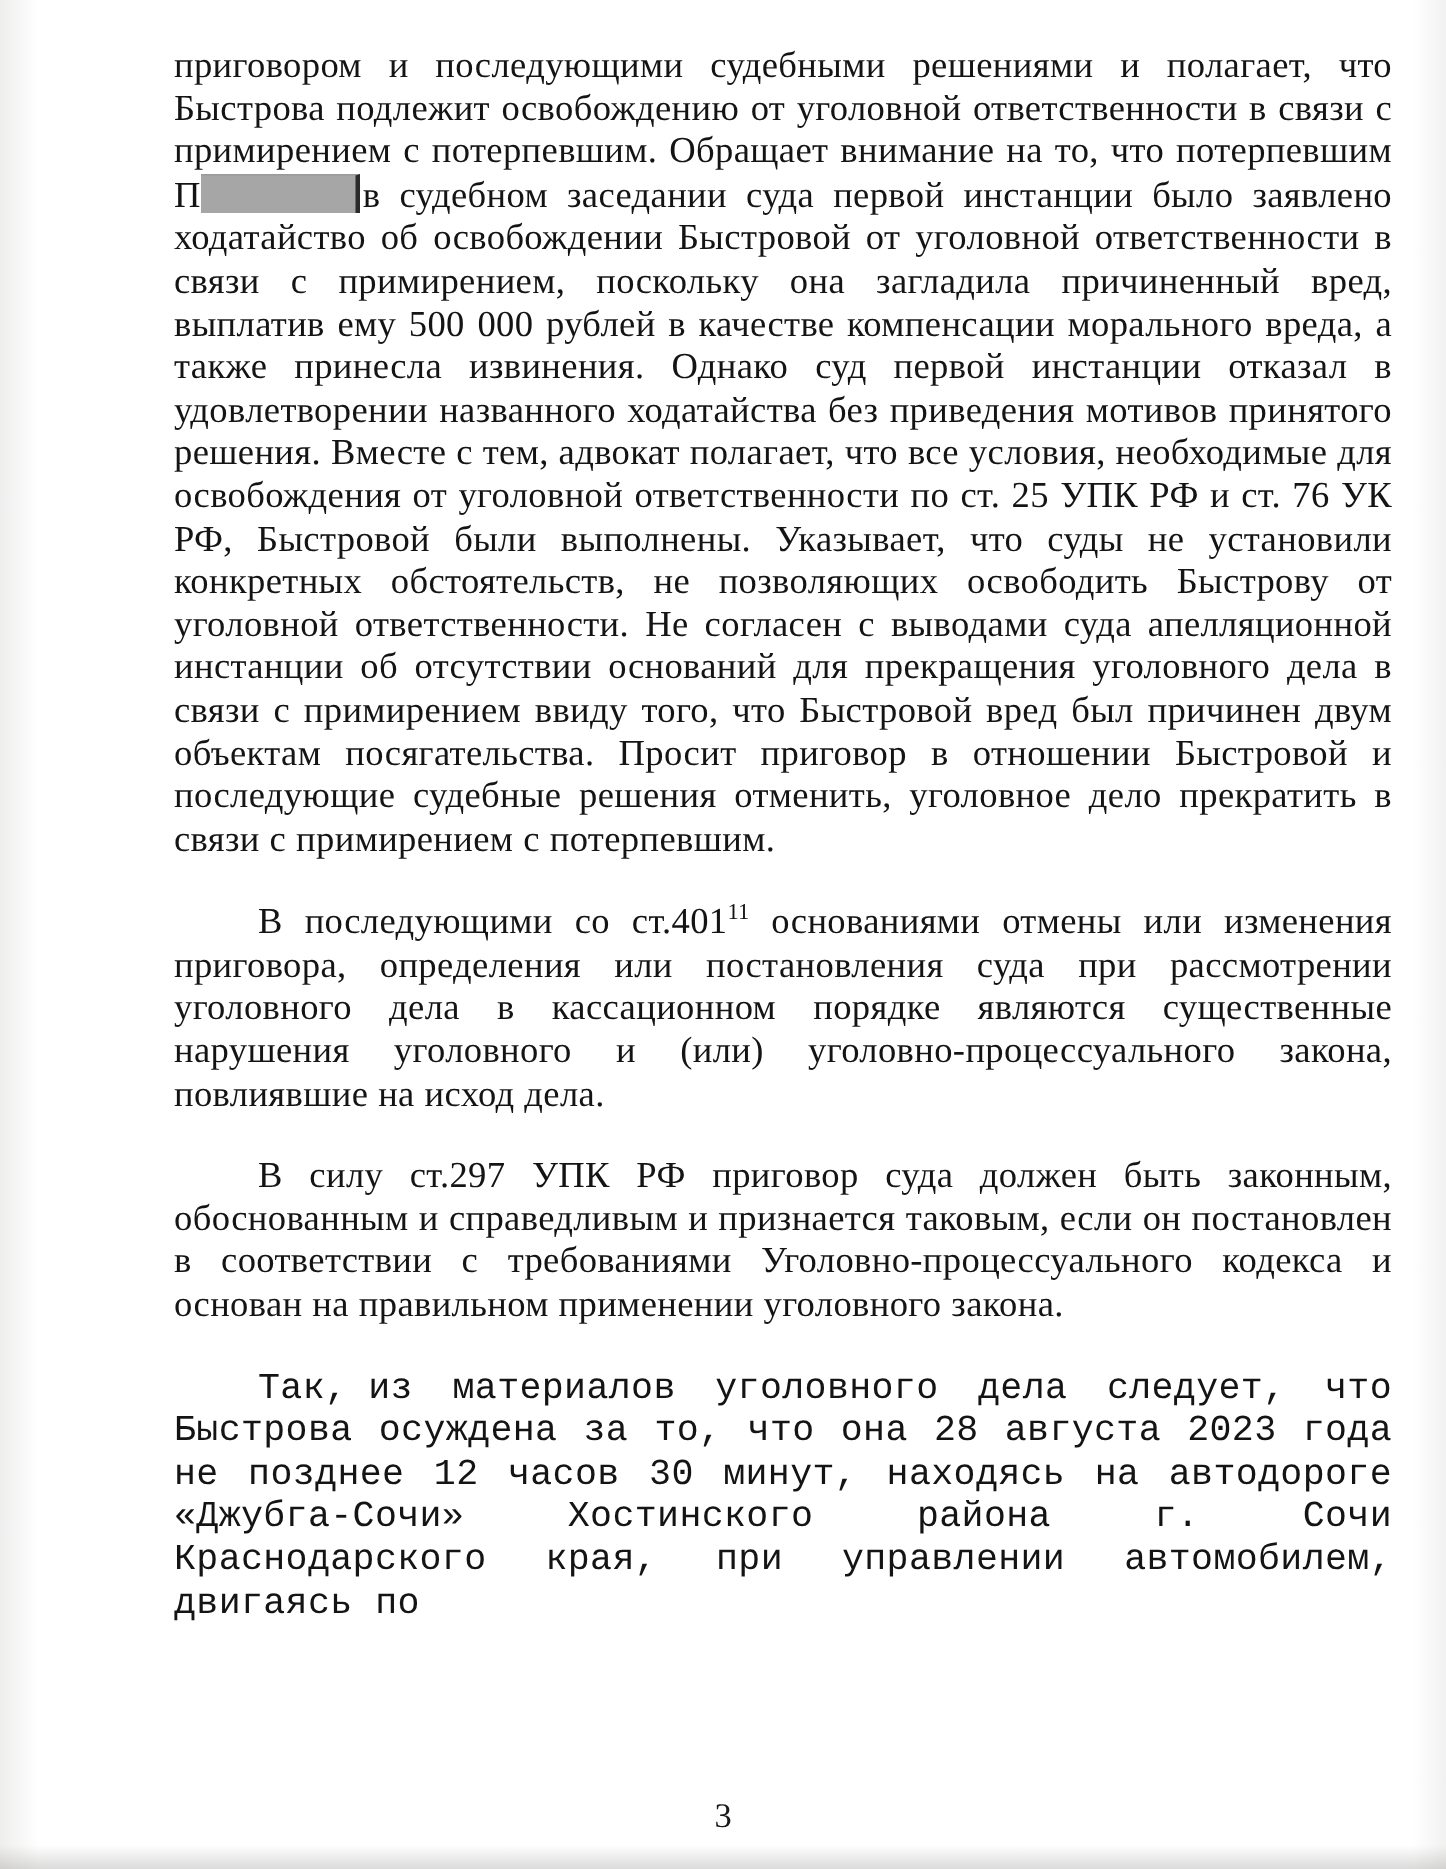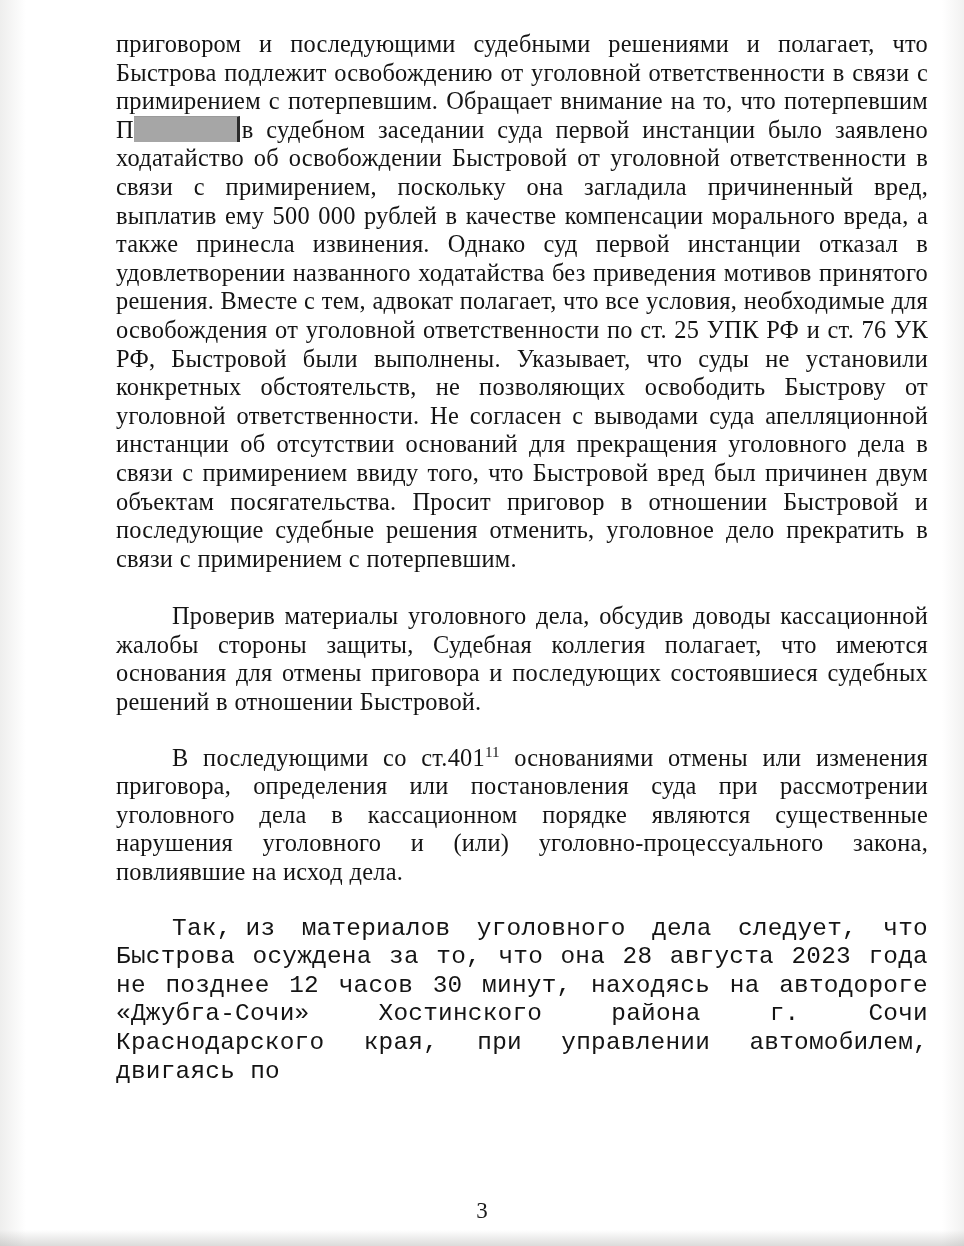--- a/index.html
+++ b/index.html
@@ -108,24 +108,24 @@
 <div class="page">
 
   <div class="scan-edge-left"></div>
   <div class="scan-edge-right"></div>
   <div class="scan-edge-bottom"></div>
 
   <div class="text-column">
 
     <p class="para"><span>приговором и последующими судебными решениями и полагает, что Быстрова подлежит освобождению от уголовной ответственности в связи с примирением с потерпевшим. Обращает внимание на то, что потерпевшим П</span><span class="redaction"></span><span>в судебном заседании суда первой инстанции было заявлено ходатайство об освобождении Быстровой от уголовной ответственности в связи с примирением, поскольку она загладила причиненный вред, выплатив ему 500 000 рублей в качестве компенсации морального вреда, а также принесла извинения. Однако суд первой инстанции отказал в удовлетворении названного ходатайства без приведения мотивов принятого решения. Вместе с тем, адвокат полагает, что все условия, необходимые для освобождения от уголовной ответственности по ст. 25 УПК РФ и ст. 76 УК РФ, Быстровой были выполнены. Указывает, что суды не установили конкретных обстоятельств, не позволяющих освободить Быстрову от уголовной ответственности. Не согласен с выводами суда апелляционной инстанции об отсутствии оснований для прекращения уголовного дела в связи с примирением ввиду того, что Быстровой вред был причинен двум объектам посягательства. Просит приговор в отношении Быстровой и последующие судебные решения отменить, уголовное дело прекратить в связи с примирением с потерпевшим.</span></p>
 
-    <p class="para indented gap-before-1">Проверив материалы уголовного дела, обсудив доводы кассационной жалобы стороны защиты, Судебная коллегия полагает, что имеются основания для отмены приговора и последующих состоявшиеся судебных решений в отношении Быстровой.</p>
 
     <p class="para indented gap-before-2"><span>В последующими со ст.401</span><sup class="art-sup">11</sup><span> основаниями отмены или изменения приговора, определения или постановления суда при рассмотрении уголовного дела в кассационном порядке являются существенные нарушения уголовного и (или) уголовно-процессуального закона, повлиявшие на исход дела.</span></p>
 
+    <p class="para indented gap-before-3">В силу ст.297 УПК РФ приговор суда должен быть законным, обоснованным и справедливым и признается таковым, если он постановлен в соответствии с требованиями Уголовно-процессуального кодекса и основан на правильном применении уголовного закона.</p>
 
     <p class="para indented gap-before-4"><span>Так,</span><span class="wide-gap"></span><span>из материалов уголовного дела следует, что Быстрова осуждена за то, что она 28 августа 2023 года не позднее 12 часов 30 минут, находясь на автодороге «Джубга-Сочи» Хостинского района г. Сочи Краснодарского края, при управлении автомобилем, двигаясь по</span></p>
 
   </div>
 
   <div class="page-number">3</div>
 
 </div>
 
 </body></html>

